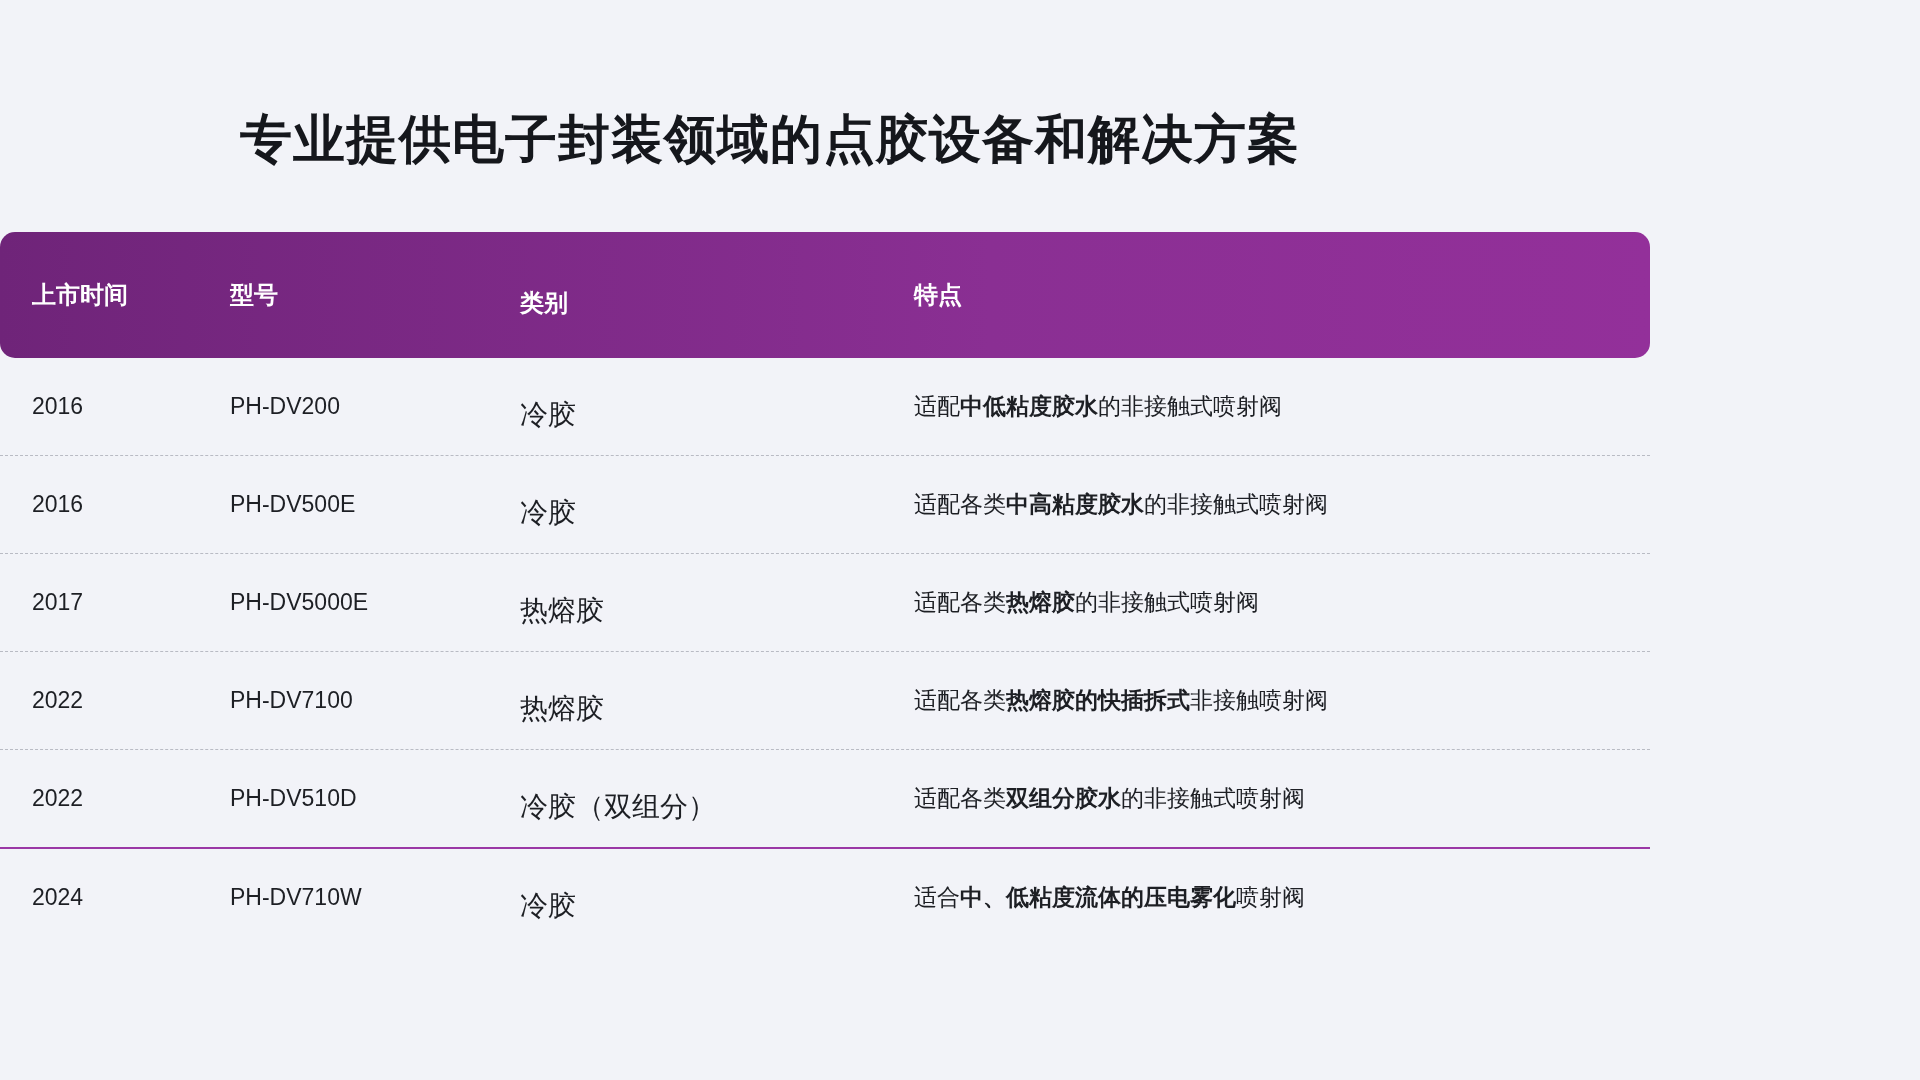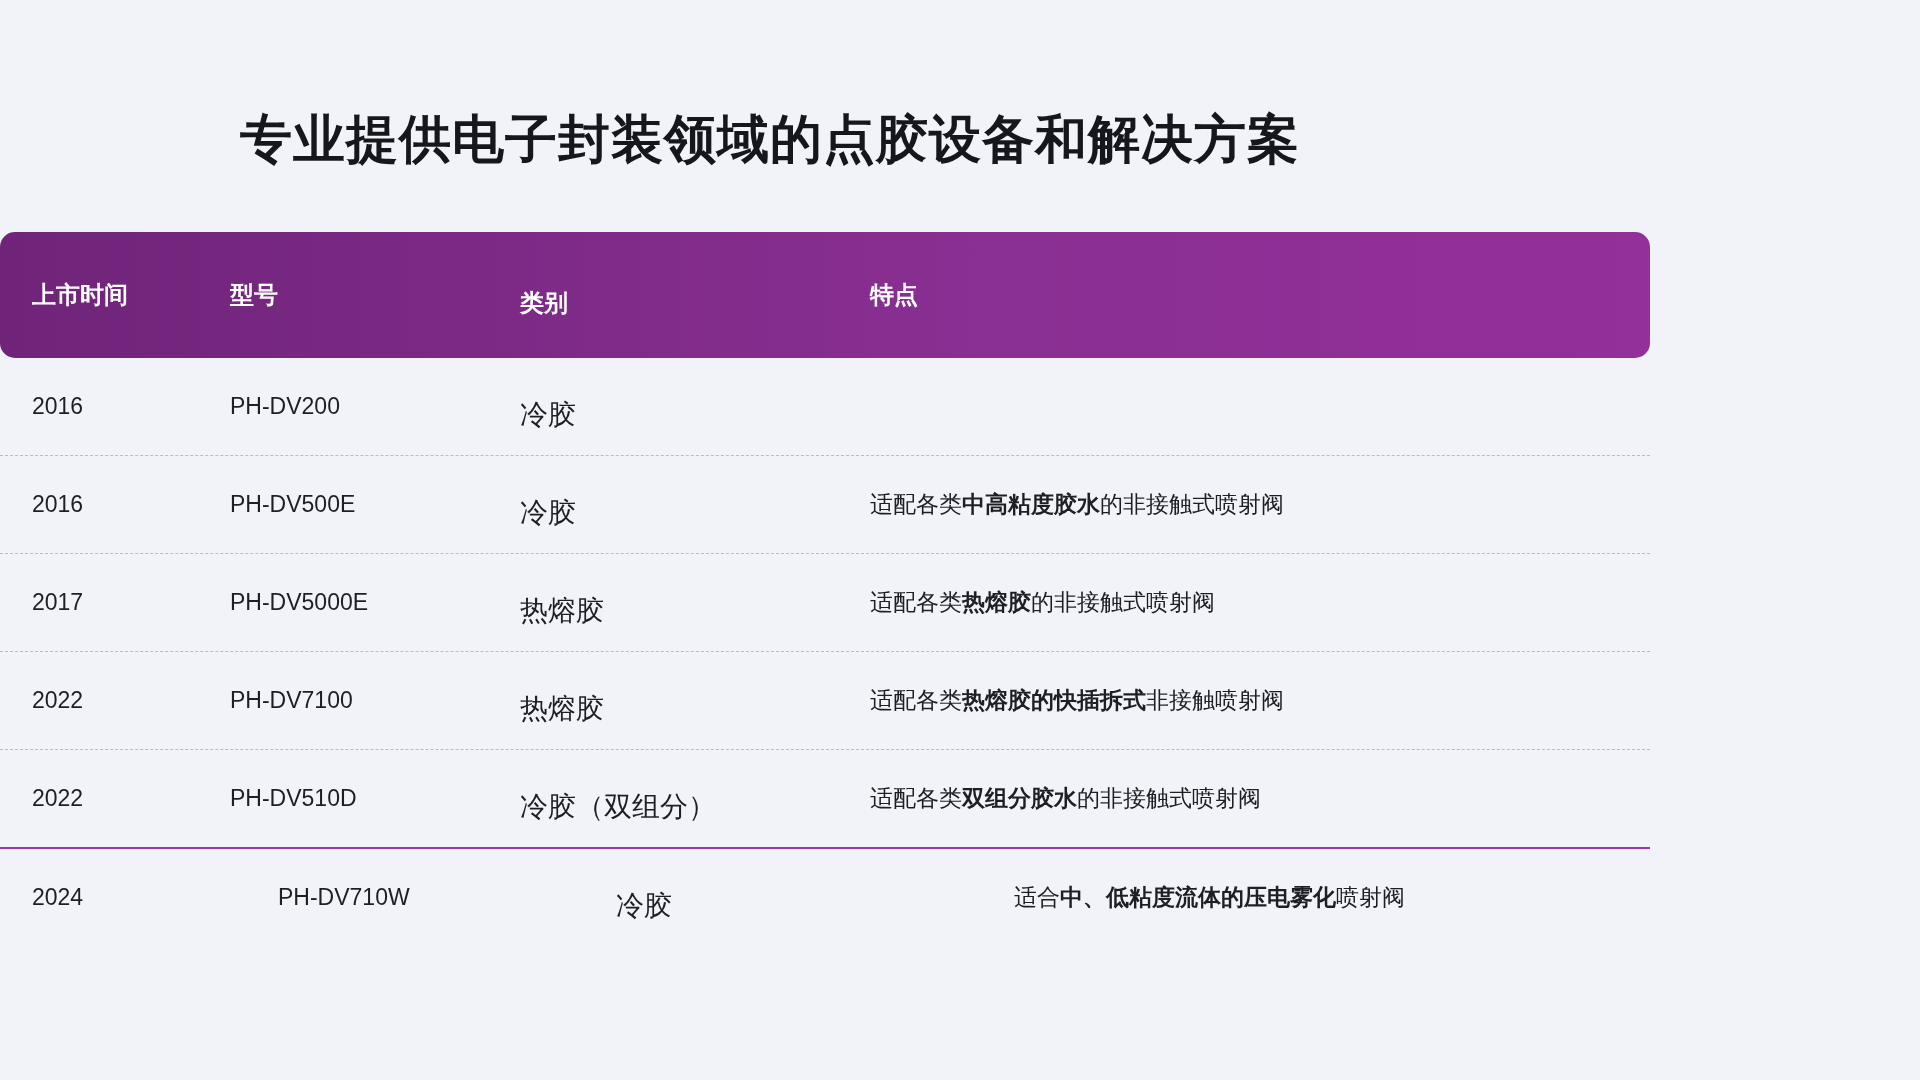--- a/index.html
+++ b/index.html
@@ -49,29 +49,28 @@
     height: 97px;
     font-size: 23px;
     color: #1d1f24;
     border-bottom: 1px dashed #b9bbc4;
   }
   .row.no-dash {
     border-bottom: none;
   }
   .row.accent-top {
     border-top: 2px solid #9b38a6;
-    gap: 48px;
   }
   .table-bottom-rule {
     border-bottom: 2px solid #9b38a6;
   }
   .c0 { width: 230px; padding-left: 32px; box-sizing: border-box; }
   .c1 { width: 290px; }
   .c2 { width: 350px; margin-top: 16px; }
-  .c3 { flex: 1; }
+  .c3 { flex: 1; margin-left: 44px; }
   .thead .c0 { padding-left: 32px; }
   .cell-year { font-size: 23px; }
   .cell-model { font-size: 23px; }
   .cell-cat { font-size: 28px; }
   .cell-feat { font-size: 23px; }
   b { font-weight: bold; }
 </style>
 </head>
 <body>
 
@@ -85,20 +84,21 @@
       <div class="c0">上市时间</div>
       <div class="c1">型号</div>
       <div class="c2">类别</div>
       <div class="c3">特点</div>
     </div>
 
     <div class="row">
       <div class="c0 cell-year">2016</div>
       <div class="c1 cell-model">PH-DV200</div>
       <div class="c2 cell-cat">冷胶</div>
+      <div class="c3 cell-feat"><span>适配</span><b>中低粘度胶水</b><span>的非接触式喷射阀</span></div>
     </div>
 
     <div class="row">
       <div class="c0 cell-year">2016</div>
       <div class="c1 cell-model">PH-DV500E</div>
       <div class="c2 cell-cat">冷胶</div>
       <div class="c3 cell-feat"><span>适配各类</span><b>中高粘度胶水</b><span>的非接触式喷射阀</span></div>
     </div>
 
     <div class="row">

